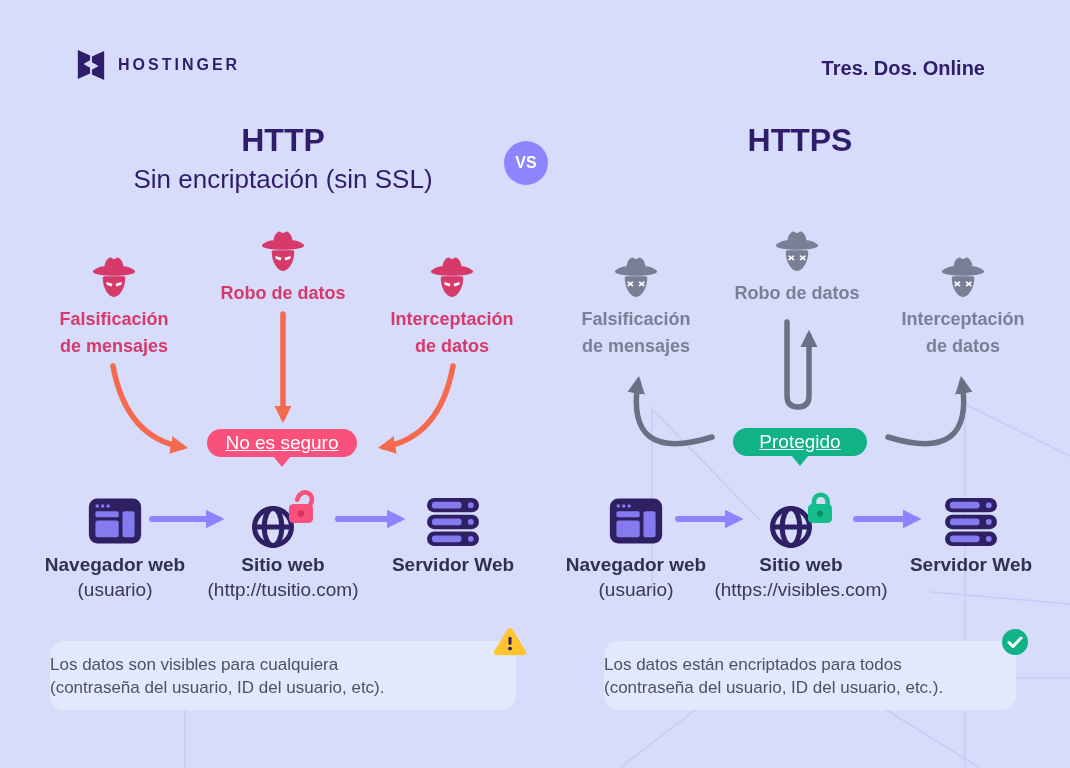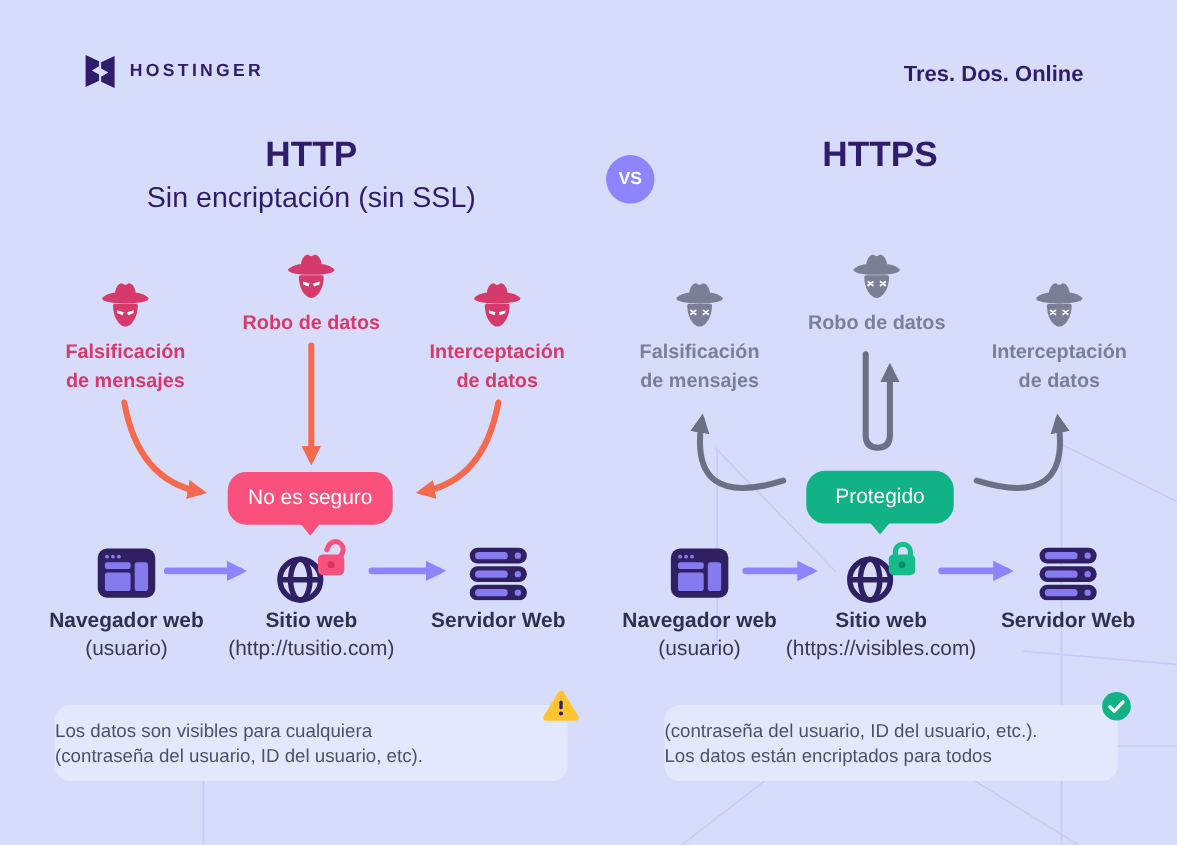--- a/index.html
+++ b/index.html
@@ -10,31 +10,31 @@
   .arrows{position:absolute;inset:0;z-index:1;pointer-events:none;}
   .lay{z-index:2;}
   
   .brand{left:75px;top:48px;display:flex;align-items:center;gap:11px;}
   .brand-text{font-size:16px;font-weight:800;letter-spacing:3px;color:#2F1C6A;}
   .tagline{right:85px;top:57px;font-size:20px;font-weight:700;color:#2F1C6A;}
   
   .panel-title{width:446px;text-align:center;top:121px;}
   .pt-main{font-size:32px;font-weight:700;line-height:38px;}
   .pt-sub{font-size:26px;font-weight:400;line-height:34px;margin-top:3px;}
-  .vs{left:551px;top:141px;width:44px;height:44px;border-radius:50%;background:#8C85FF;color:#fff;
+  .vs{left:504px;top:141px;width:44px;height:44px;border-radius:50%;background:#8C85FF;color:#fff;
       font-size:16px;font-weight:700;display:flex;align-items:center;justify-content:center;}
   
   .threat{width:180px;text-align:center;}
   .threat .spy{width:54px;height:47px;display:block;margin:0 auto 7px;}
   .tline{font-size:18px;font-weight:600;line-height:27px;text-align:center;}
   .pink{color:#D63A6A;}
   .gray{color:#7A7F96;}
   
-  .badge{height:48px;border-radius:17px;color:#fff;font-size:19px;font-weight:500;z-index:3;
-         display:flex;align-items:center;justify-content:center;}
+  .badge{height:28px;border-radius:17px;color:#fff;font-size:19px;font-weight:500;z-index:3;
+         display:flex;align-items:center;justify-content:center;text-decoration:underline;}
   .badge::after{content:"";position:absolute;left:50%;bottom:-10px;margin-left:-9px;
          border-left:9px solid transparent;border-right:9px solid transparent;border-top:11px solid;}
   .badge-danger{background:#F9517B;}.badge-danger::after{border-top-color:#F9517B;}
   .badge-safe{background:#12B287;}.badge-safe::after{border-top-color:#12B287;}
   
   .flow-node{top:489px;width:200px;text-align:center;}
   .icon-box{height:64px;display:flex;align-items:center;justify-content:center;}
   .fname{font-size:19px;font-weight:700;color:#312F52;line-height:24px;}
   .fdetail{font-size:19px;font-weight:400;color:#3A3853;line-height:24px;margin-top:1px;}
   
@@ -280,21 +280,21 @@
     <div class="note-line">Los datos son visibles para cualquiera</div>
     <div class="note-line">(contraseña del usuario, ID del usuario, etc).</div>
   </div>
   <svg class="abs corner-icon" style="left:493px;top:626px" width="34" height="32" viewBox="0 0 36 32">
     <path d="M18,4 L32,27 L4,27 Z" fill="#FFC42E" stroke="#FFC42E" stroke-width="6" stroke-linejoin="round"></path>
     <rect x="16.4" y="10.5" width="3.2" height="8.5" rx="1.6" fill="#2F2064"></rect>
     <circle cx="18" cy="23" r="2" fill="#2F2064"></circle>
   </svg>
 
   <div class="abs lay note note-https">
+    <div class="note-line">Los datos están encriptados para todos</div>
     <div class="note-line">(contraseña del usuario, ID del usuario, etc.).</div>
-    <div class="note-line">Los datos están encriptados para todos</div>
   </div>
   <svg class="abs corner-icon" style="left:1001px;top:628px" width="28" height="28" viewBox="0 0 28 28">
     <circle cx="14" cy="14" r="13" fill="#12B287"></circle>
     <path d="M8,14.5 l4,4 l8,-8.5" fill="none" stroke="#fff" stroke-width="3" stroke-linecap="round" stroke-linejoin="round"></path>
   </svg>
 
 </div>
 
 </body></html>

